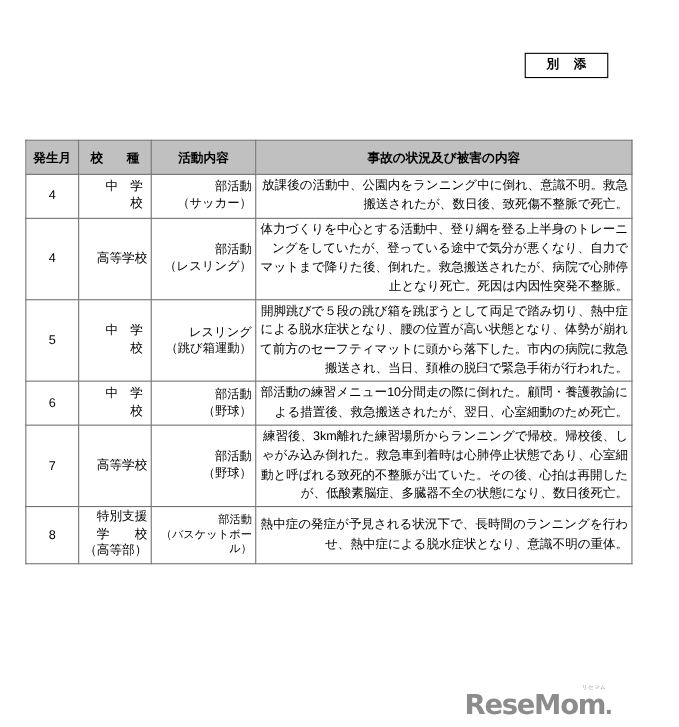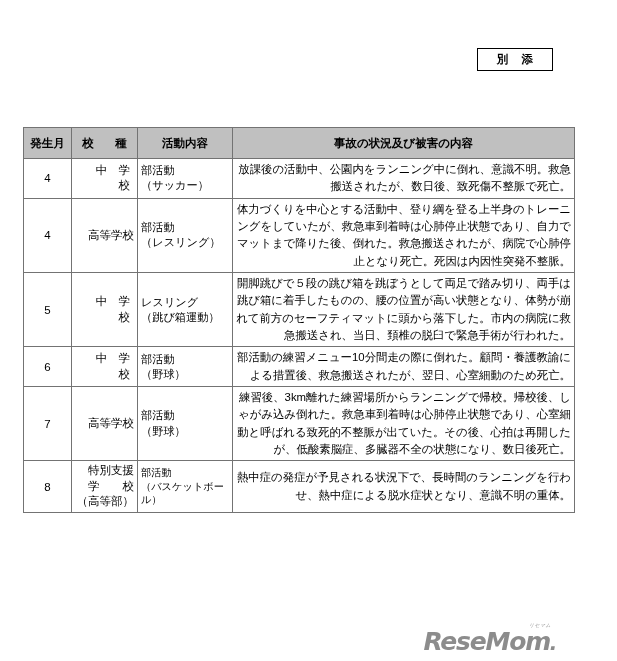--- a/index.html
+++ b/index.html
@@ -101,21 +101,21 @@
     text-align: right;
     font-size: 11.5px;
     line-height: 1.35;
     white-space: pre-line;
   }
   td.c-type.spaced {
     letter-spacing: 4px;
     text-indent: 4px;
   }
   td.c-act {
-    text-align: left;
+    text-align: right;
     font-size: 11.2px;
     line-height: 1.35;
     white-space: pre-line;
   }
   td.c-act.tight {
     font-size: 10.2px;
   }
   td.c-desc {
     text-align: right;
     font-size: 11.4px;
@@ -133,21 +133,20 @@
     white-space: nowrap;
   }
 
   
   .watermark {
     position: absolute;
     top: 627px;
     right: 18px;
     text-align: right;
     user-select: none;
-    font-style: italic;
   }
   .wm-main {
     font-family: "DejaVu Sans", sans-serif;
     font-size: 25px;
     font-weight: bold;
     color: #8c8c8c;
     letter-spacing: -1.2px;
     line-height: 1;
     display: inline-block;
   }
@@ -200,29 +199,29 @@
           <td class="c-act">部活動
 （サッカー）</td>
           <td class="c-desc">放課後の活動中、公園内をランニング中に倒れ、意識不明。救急搬送されたが、数日後、致死傷不整脈で死亡。</td>
         </tr>
 
         <tr>
           <td class="c-month">4</td>
           <td class="c-type">高等学校</td>
           <td class="c-act">部活動
 （レスリング）</td>
-          <td class="c-desc">体力づくりを中心とする活動中、登り綱を登る上半身のトレーニングをしていたが、救急車到着時は心肺停止状態であり、自力でマットまで降りた後、倒れた。救急搬送されたが、病院で心肺停止となり死亡。死因は内因性突発不整脈。</td>
+          <td class="c-desc">体力づくりを中心とする活動中、登り綱を登る上半身のトレーニングをしていたが、登っている途中で気分が悪くなり、自力でマットまで降りた後、倒れた。救急搬送されたが、病院で心肺停止となり死亡。死因は内因性突発不整脈。</td>
         </tr>
 
         <tr>
           <td class="c-month">5</td>
           <td class="c-type spaced">中 学 校</td>
           <td class="c-act">レスリング
 （跳び箱運動）</td>
-          <td class="c-desc">開脚跳びで５段の跳び箱を跳ぼうとして両足で踏み切り、両手は跳び箱に着手したものの、腰の位置が高い状態となり、体勢が崩れて前方のセーフティマットに頭から落下した。市内の病院に救急搬送され、当日、頚椎の脱臼で緊急手術が行われた。</td>
+          <td class="c-desc">開脚跳びで５段の跳び箱を跳ぼうとして両足で踏み切り、熱中症による脱水症状となり、腰の位置が高い状態となり、体勢が崩れて前方のセーフティマットに頭から落下した。市内の病院に救急搬送され、当日、頚椎の脱臼で緊急手術が行われた。</td>
         </tr>
 
         <tr>
           <td class="c-month">6</td>
           <td class="c-type spaced">中 学 校</td>
           <td class="c-act">部活動
 （野球）</td>
           <td class="c-desc">部活動の練習メニュー10分間走の際に倒れた。顧問・養護教諭による措置後、救急搬送されたが、翌日、心室細動のため死亡。</td>
         </tr>
 

